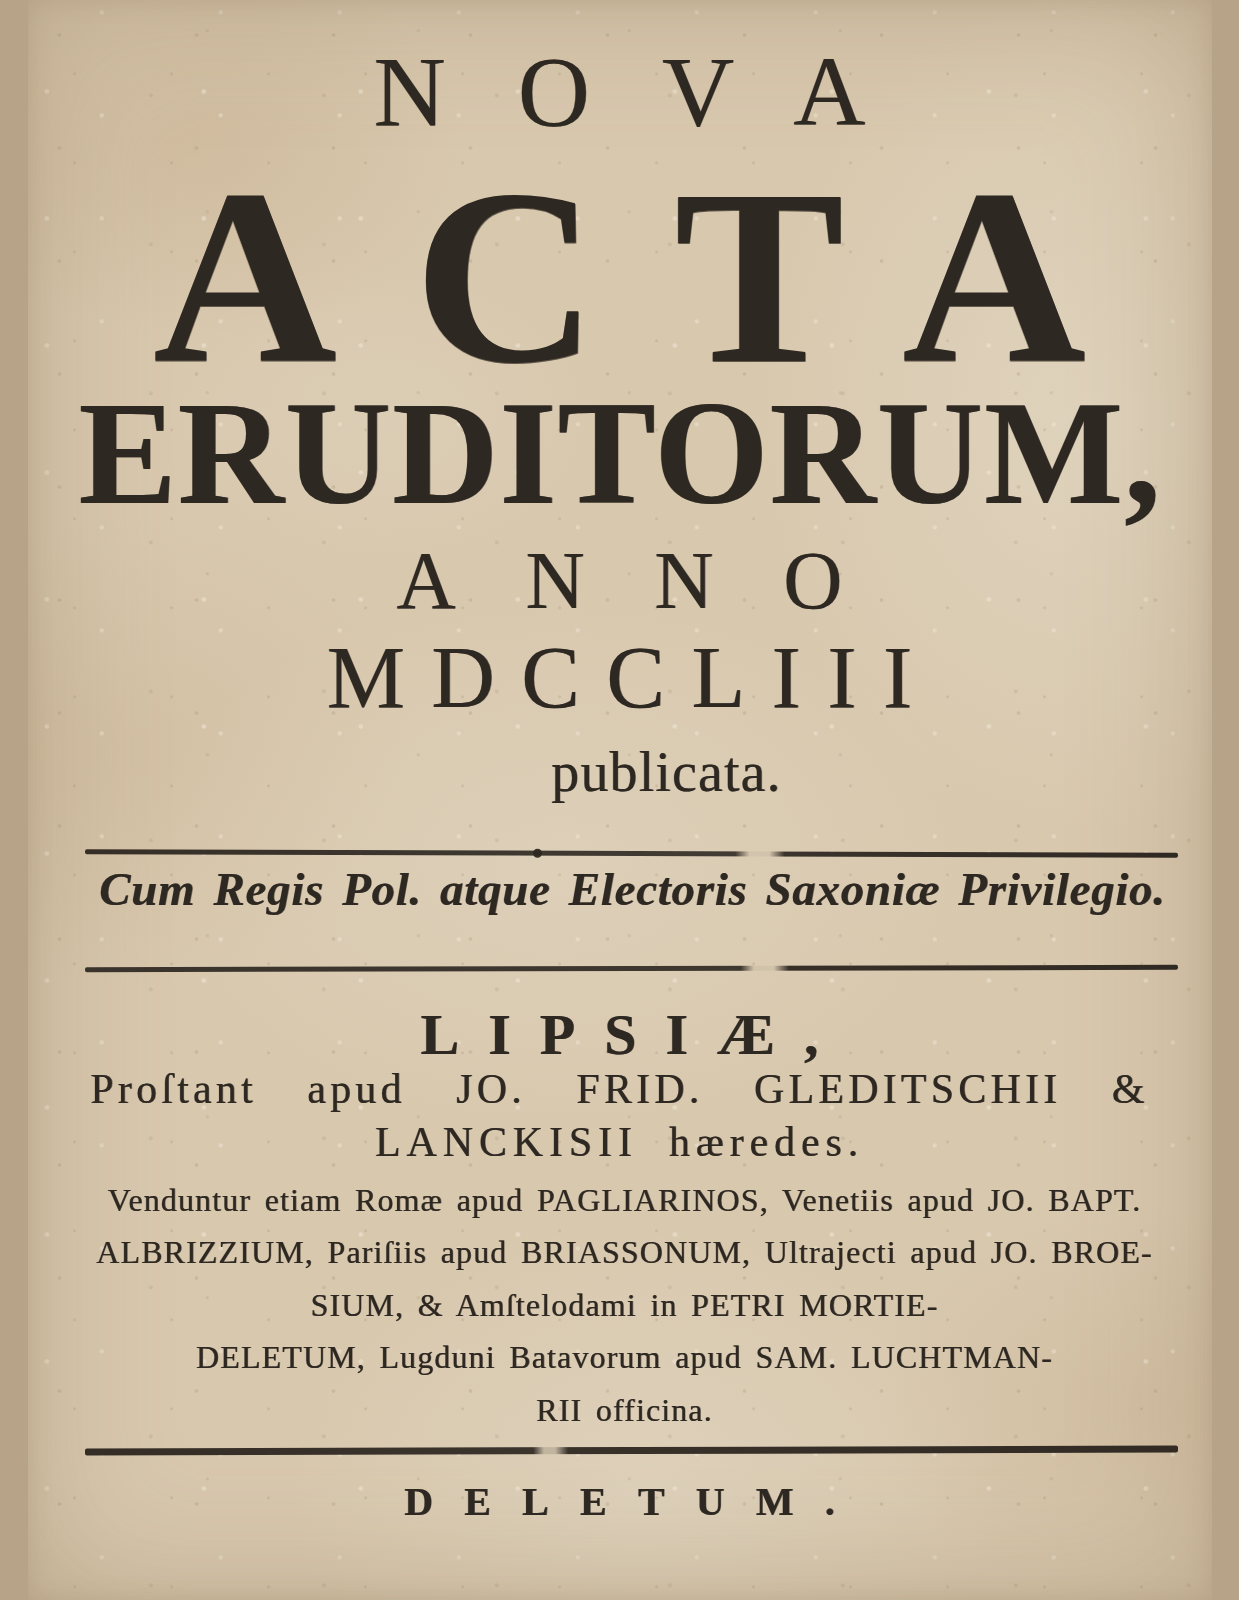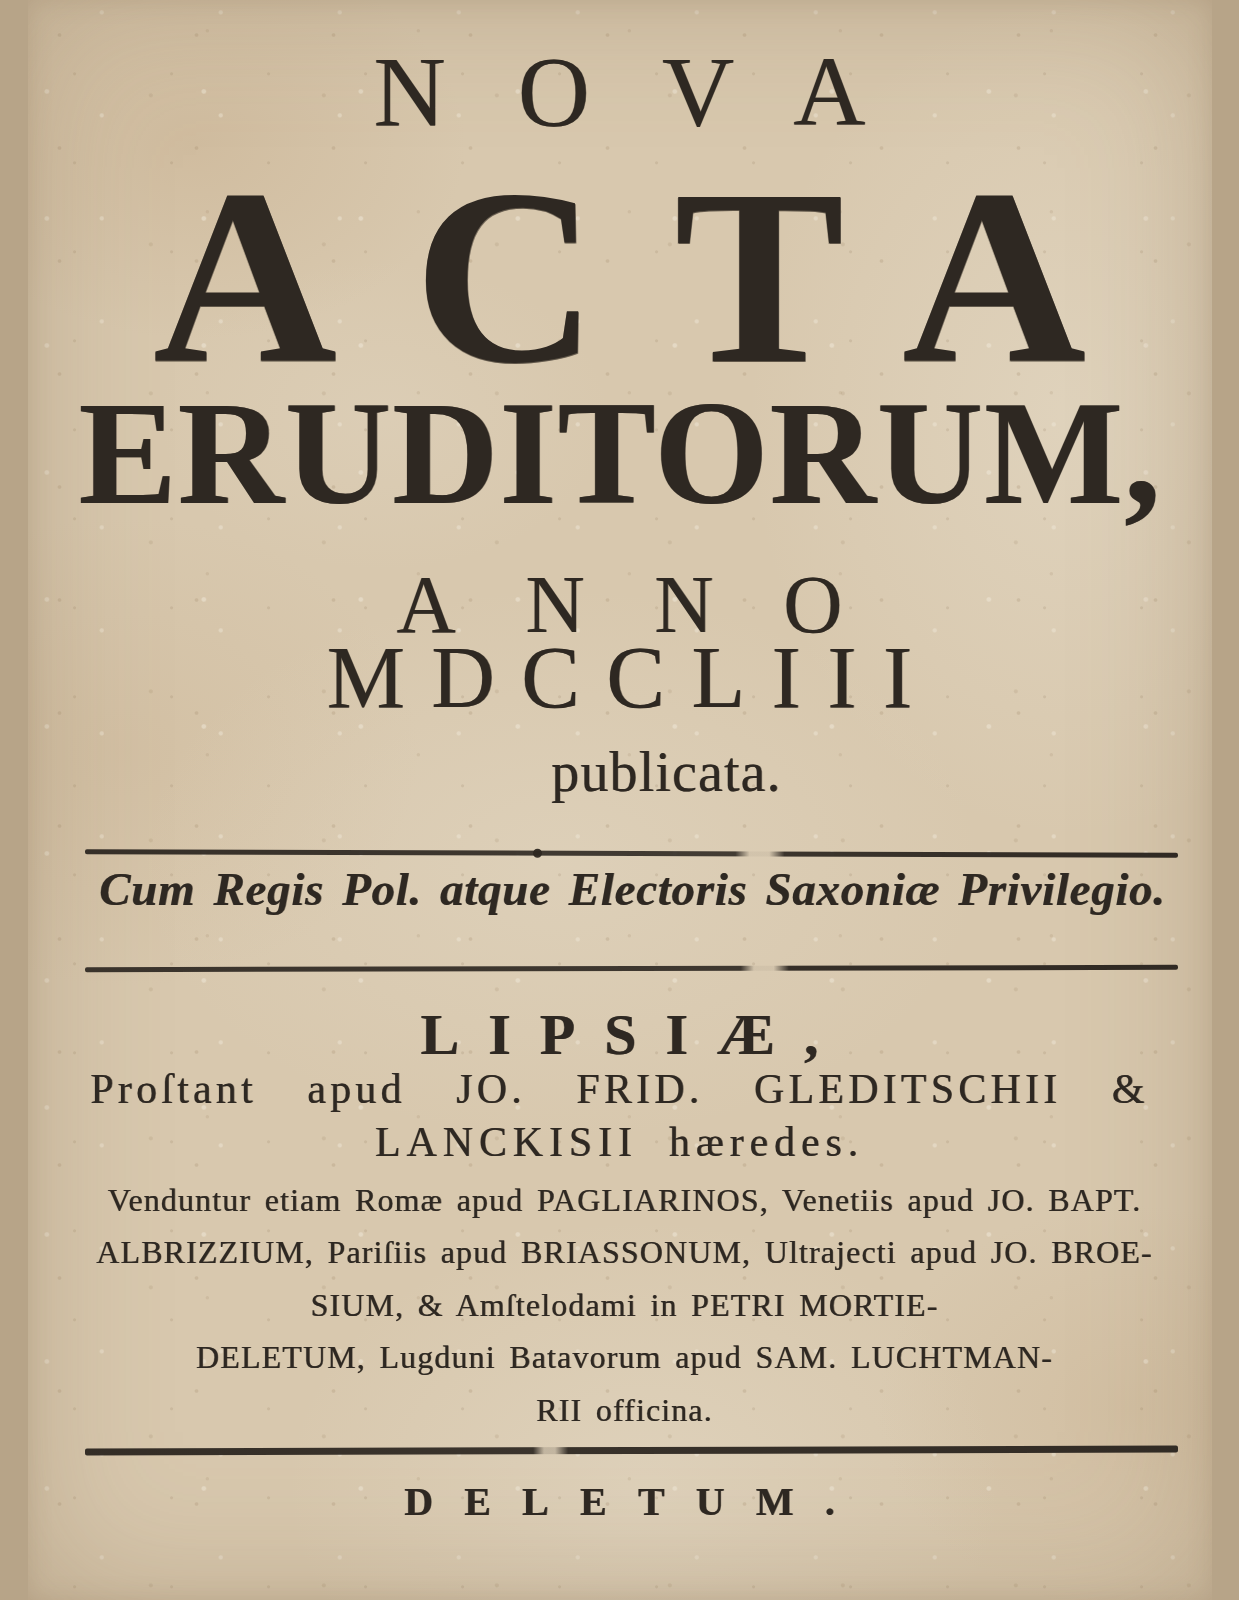--- a/index.html
+++ b/index.html
@@ -47,21 +47,21 @@
   }
   .ink {
     color: #2e2822;
     text-shadow:
       0.6px 0.4px 0.6px rgba(47,40,32,0.55),
       -0.4px 0.3px 0.5px rgba(47,40,32,0.35);
   }
   .nova        { top: 42px;  font-size: 100px; letter-spacing: 0.72em; text-indent: 0.72em; }
   .acta        { top: 150px; font-size: 255px; letter-spacing: 0.30em; text-indent: 0.30em; font-weight: bold; transform: scaleY(0.98); }
   .eruditorum  { top: 378px; font-size: 149px; letter-spacing: 0.005em; font-weight: bold; transform: scaleX(0.99); }
-  .anno        { top: 564px; font-size: 82px;  letter-spacing: 0.85em; text-indent: 0.85em; }
+  .anno        { top: 540px; font-size: 82px;  letter-spacing: 0.85em; text-indent: 0.85em; }
   .year-roman  { top: 634px; font-size: 88px;  letter-spacing: 0.30em; text-indent: 0.30em; }
   .publicata   { top: 744px; font-size: 56px;  letter-spacing: 0.02em; padding-left: 47px; }
   .privilege   { top: 866px; font-size: 47px;  font-style: italic; font-weight: bold; letter-spacing: 0.015em; word-spacing: 0.12em; padding-left: 13px; }
   .lipsiae     { top: 1006px; font-size: 58px; letter-spacing: 0.50em; text-indent: 0.50em; font-weight: bold; }
   .pub-line1   { top: 1068px; font-size: 42px; letter-spacing: 0.10em; word-spacing: 0.85em; }
   .pub-line2   { top: 1121px; font-size: 42px; letter-spacing: 0.14em; word-spacing: 0.35em; }
   .distribution { top: 1174px; font-size: 32px; letter-spacing: 0.035em; word-spacing: 0.14em; line-height: 1.64; }
   .distribution div { white-space: nowrap; padding-left: 10px; }
   .year-bottom { top: 1482px; font-size: 40px; letter-spacing: 0.78em; text-indent: 0.78em; font-weight: bold; }
 

